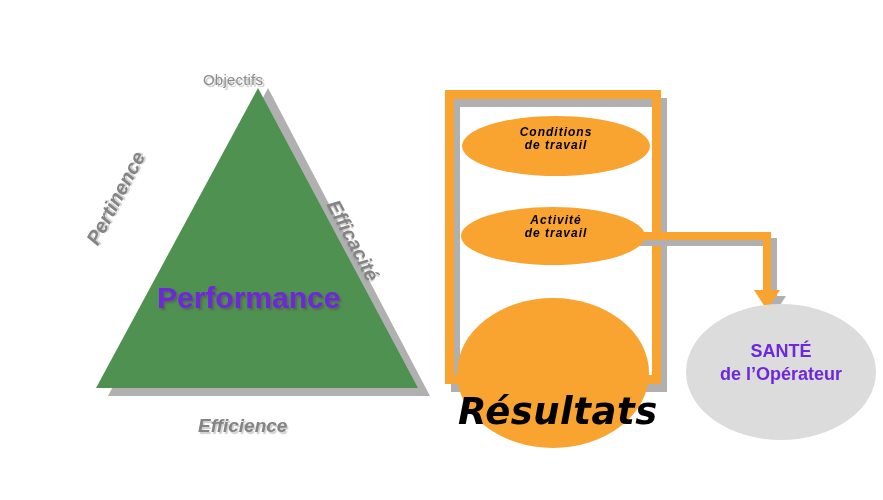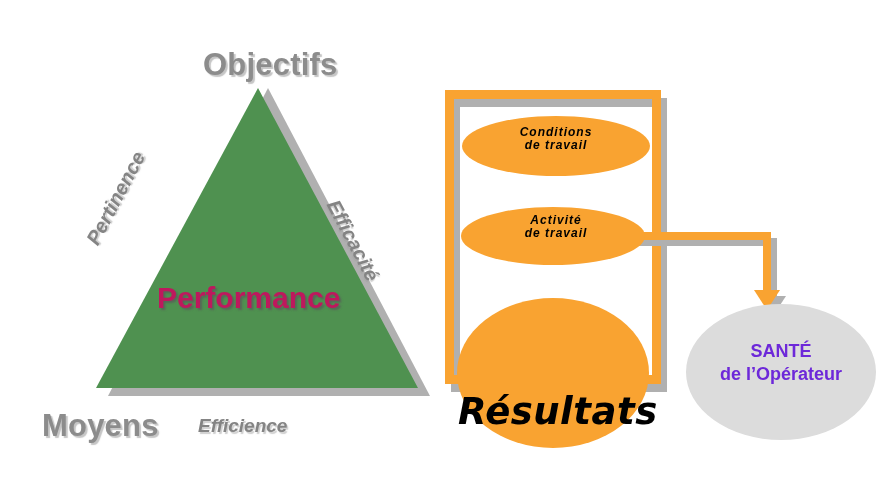--- a/index.html
+++ b/index.html
@@ -25,26 +25,27 @@
     top: 0;
     width: 883px;
     height: 500px;
   }
   svg.layer { pointer-events: none; }
 
   
   .tri-corner-label {
     position: absolute;
     font-family: "Liberation Sans", sans-serif;
-    font-weight: bold;
-    font-size: 31px;
+    font-weight: normal;
+    font-size: 15px;
     color: #8c8c8c;
     text-shadow: 2px 2px 1px rgba(150,150,150,0.55);
     white-space: nowrap;
     letter-spacing: .2px;
+    margin-top: 24px;
   }
   #label-objectifs { left: 203px; top: 47px; }
   #label-moyens    { left: 42px;  top: 408px; }
 
   .tri-edge-label {
     position: absolute;
     font-family: "Liberation Sans", sans-serif;
     font-weight: bold;
     font-style: italic;
     font-size: 20px;
@@ -65,21 +66,21 @@
   #label-efficience {
     left: 198px; top: 415px;
     font-size: 19px;
   }
   #label-performance {
     position: absolute;
     left: 157px; top: 281px;
     font-family: "Liberation Sans", sans-serif;
     font-weight: bold;
     font-size: 30px;
-    color: #be185d;
+    color: #6d28d9;
     text-shadow: 2px 2px 2px rgba(90,90,90,0.75);
     white-space: nowrap;
   }
 
   
   .ellipse-label {
     position: absolute;
     text-align: center;
     color: #000000;
     font-family: "Liberation Sans", sans-serif;
@@ -161,21 +162,20 @@
     </g>
 
     <ellipse cx="556" cy="146" rx="94" ry="30" fill="#f9a331"></ellipse>
     <ellipse cx="553" cy="236" rx="92" ry="29" fill="#f9a331"></ellipse>
     <ellipse cx="553" cy="373" rx="96" ry="75" fill="#f9a331"></ellipse>
     <ellipse cx="781" cy="372" rx="95" ry="68" fill="#dcdcdc"></ellipse>
   </svg>
 
   <div class="tri-corner-label" id="label-objectifs">Objectifs</div>
 
-  <div class="tri-corner-label" id="label-moyens">Moyens</div>
 
   <div class="tri-edge-label" id="label-pertinence">Pertinence</div>
 
   <div class="tri-edge-label" id="label-efficacite">Efficacité</div>
 
   <div class="tri-edge-label" id="label-efficience">Efficience</div>
 
   <div id="label-performance">Performance</div>
 
   <div class="ellipse-label" id="label-conditions">

